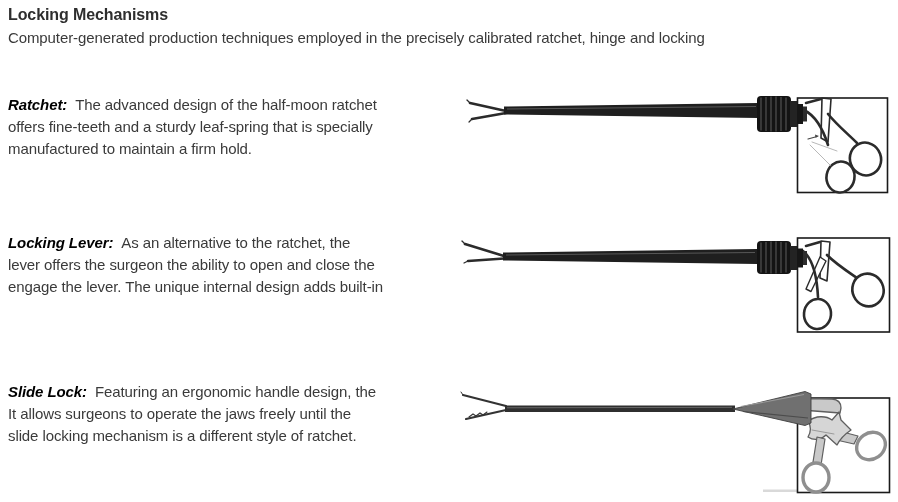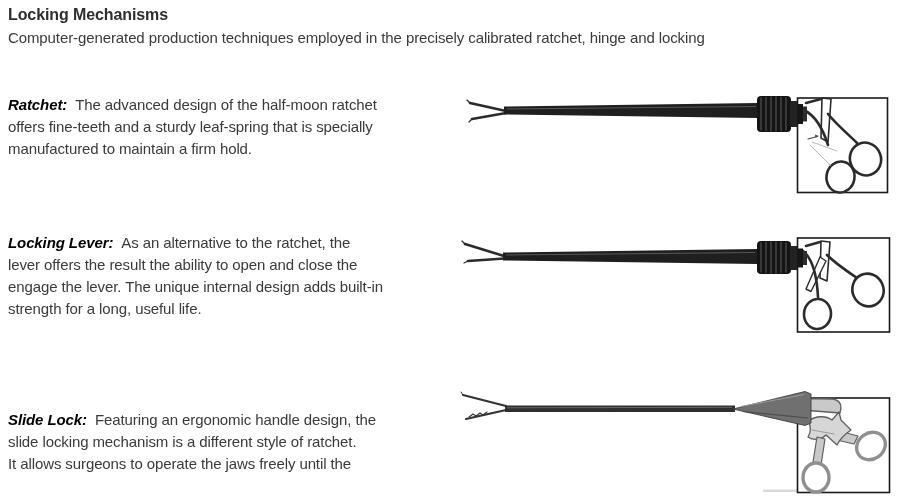--- a/index.html
+++ b/index.html
@@ -15,21 +15,21 @@
     position:absolute;left:8px;top:6px;
     font-size:16px;font-weight:bold;letter-spacing:-0.1px;color:#2e2e2e;
     white-space:nowrap;
   }
   .textblock{position:absolute;left:8px;font-size:15px;letter-spacing:-0.1px;}
   .textblock .line{line-height:22px;white-space:nowrap;}
   .lbl{font-weight:bold;color:#000000;margin-right:8px;font-style:italic;}
   #intro{top:27px;}
   #sec-ratchet{top:94px;}
   #sec-lever{top:204px;margin-top:28px;}
-  #sec-slide{top:381px;margin-top:28px;}
+  #sec-slide{top:381px;}
   .illus{position:absolute;display:block;}
   #illus-ratchet{left:460px;top:88px;}
   #illus-lever{left:460px;top:233px;}
   #illus-slide{left:460px;top:390px;}
 </style>
 </head>
 <body>
 
 <div class="page">
 
@@ -43,31 +43,30 @@
       <span class="lbl">Ratchet:</span><span>The advanced design of the half-moon ratchet</span>
     </div>
     <div class="line">offers fine-teeth and a sturdy leaf-spring that is specially</div>
     <div class="line">manufactured to maintain a firm hold.</div>
   </div>
 
   <div class="textblock" id="sec-lever">
     <div class="line">
       <span class="lbl">Locking Lever:</span><span>As an alternative to the ratchet, the</span>
     </div>
-    <div class="line">lever offers the result the ability to open and close the</div>
+    <div class="line">lever offers the surgeon the ability to open and close the</div>
     <div class="line">engage the lever. The unique internal design adds built-in</div>
-    <div class="line">strength for a long, useful life.</div>
   </div>
 
   <div class="textblock" id="sec-slide">
     <div class="line">
       <span class="lbl">Slide Lock:</span><span>Featuring an ergonomic handle design, the</span>
     </div>
+    <div class="line">It allows surgeons to operate the jaws freely until the</div>
     <div class="line">slide locking mechanism is a different style of ratchet.</div>
-    <div class="line">It allows surgeons to operate the jaws freely until the</div>
   </div>
 
   <svg class="illus" id="illus-ratchet" width="438" height="110" viewBox="0 0 438 110">
 
     <g>
       <rect x="337.5" y="10" width="90" height="94.5" fill="#ffffff" stroke="#1a1a1a" stroke-width="1.6"></rect>
     </g>
 
     <g stroke="#2b2b2b" fill="none" stroke-linecap="round" stroke-linejoin="round">
       <path d="M346,15 L361,11" stroke-width="2.6"></path>

